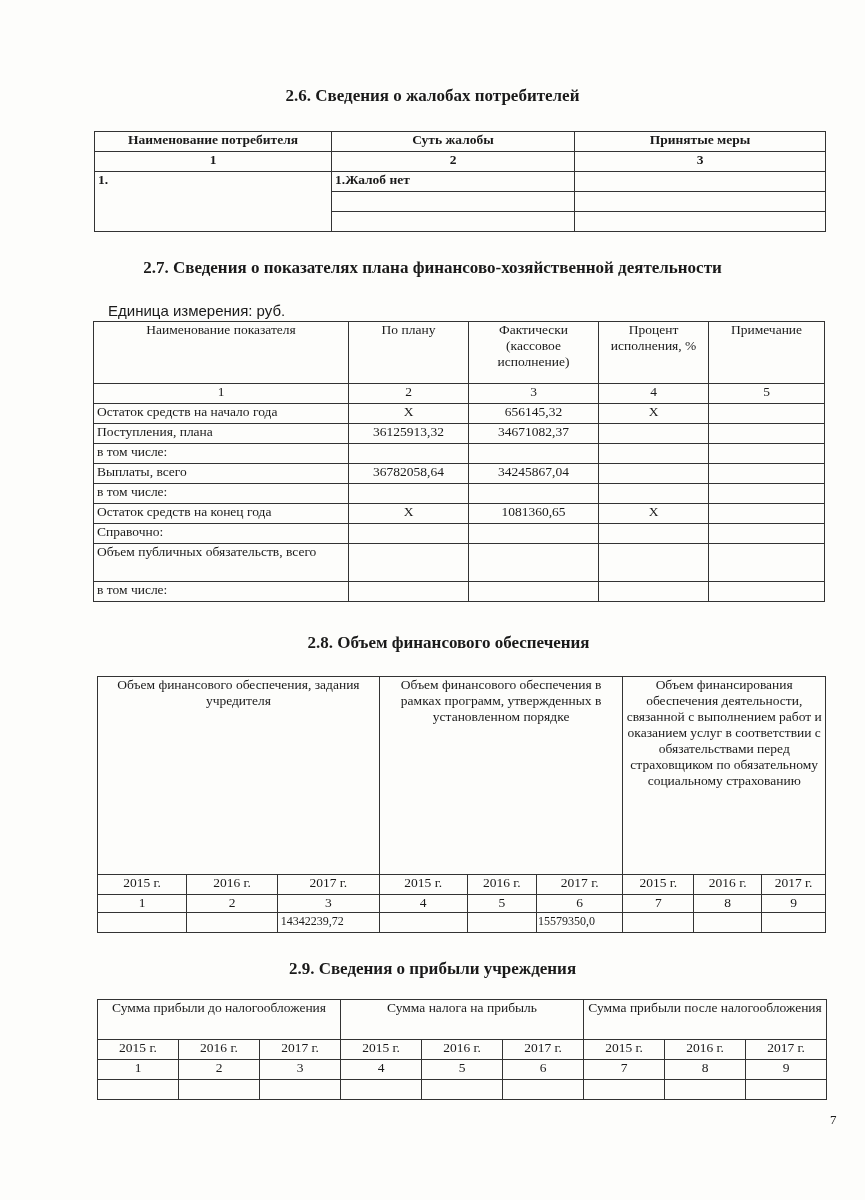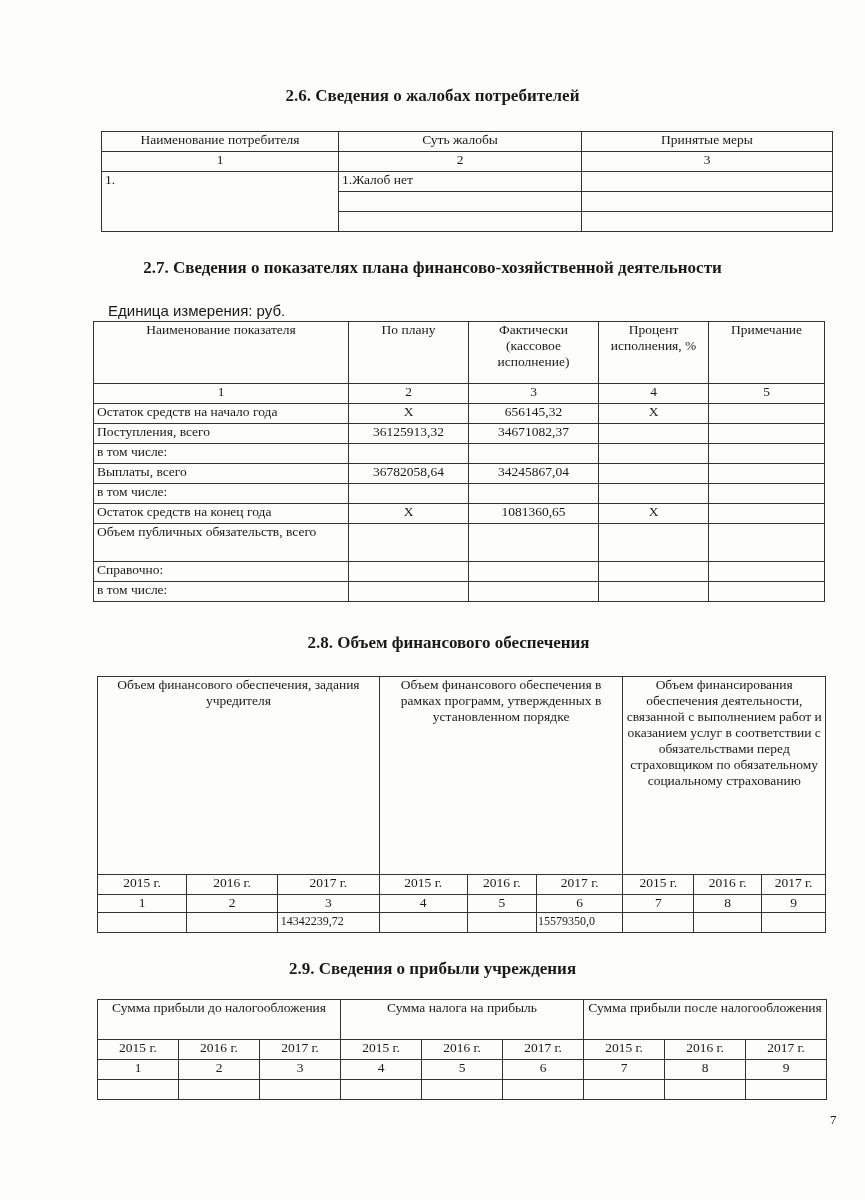--- a/index.html
+++ b/index.html
@@ -14,21 +14,21 @@
   table { border-collapse: collapse; position: absolute; table-layout: fixed; }
   td { border: 1px solid #333; font-size: 13.5px; padding: 0 3px; vertical-align: top; line-height: 16px; }
   .c { text-align: center; }
   .unit { position: absolute; left: 108px; top: 302px; font-family: "Liberation Sans", "DejaVu Sans", sans-serif; font-size: 15px; }
   .pagenum { position: absolute; left: 830px; top: 1112px; font-size: 13px; }
 </style>
 </head>
 <body>
 
 <div class="title" style="top:86px;">2.6. Сведения о жалобах потребителей</div>
-<table style="left:101px; top:131px; width:731px;">
+<table style="left:94px; top:131px; width:731px;font-weight:bold;">
   <colgroup>
       <col style="width:237px">
       <col style="width:243px">
       <col style="width:251px">
     </colgroup>
   <tbody>
       <tr style="height:20px">
     <td class="c">Наименование потребителя</td>
     <td class="c">Суть жалобы</td>
     <td class="c">Принятые меры</td>
@@ -80,21 +80,21 @@
     <td class="c">5</td>
   </tr>
   <tr style="height:20px">
     <td>Остаток средств на начало года</td>
     <td class="c">Х</td>
     <td class="c">656145,32</td>
     <td class="c">Х</td>
     <td></td>
   </tr>
   <tr style="height:20px">
-    <td>Поступления, всего</td>
+    <td>Поступления, плана</td>
     <td class="c">36125913,32</td>
     <td class="c">34671082,37</td>
     <td class="c"></td>
     <td></td>
   </tr>
   <tr style="height:20px">
     <td>в том числе:</td>
     <td class="c"></td>
     <td class="c"></td>
     <td class="c"></td>
@@ -114,29 +114,29 @@
     <td class="c"></td>
     <td></td>
   </tr>
   <tr style="height:20px">
     <td>Остаток средств на конец года</td>
     <td class="c">Х</td>
     <td class="c">1081360,65</td>
     <td class="c">Х</td>
     <td></td>
   </tr>
+  <tr style="height:20px">
+    <td>Справочно:</td>
+    <td class="c"></td>
+    <td class="c"></td>
+    <td class="c"></td>
+    <td></td>
+  </tr>
   <tr style="height:38px">
     <td>Объем публичных обязательств, всего</td>
-    <td class="c"></td>
-    <td class="c"></td>
-    <td class="c"></td>
-    <td></td>
-  </tr>
-  <tr style="height:20px">
-    <td>Справочно:</td>
     <td class="c"></td>
     <td class="c"></td>
     <td class="c"></td>
     <td></td>
   </tr>
   <tr style="height:20px">
     <td>в том числе:</td>
     <td class="c"></td>
     <td class="c"></td>
     <td class="c"></td>

